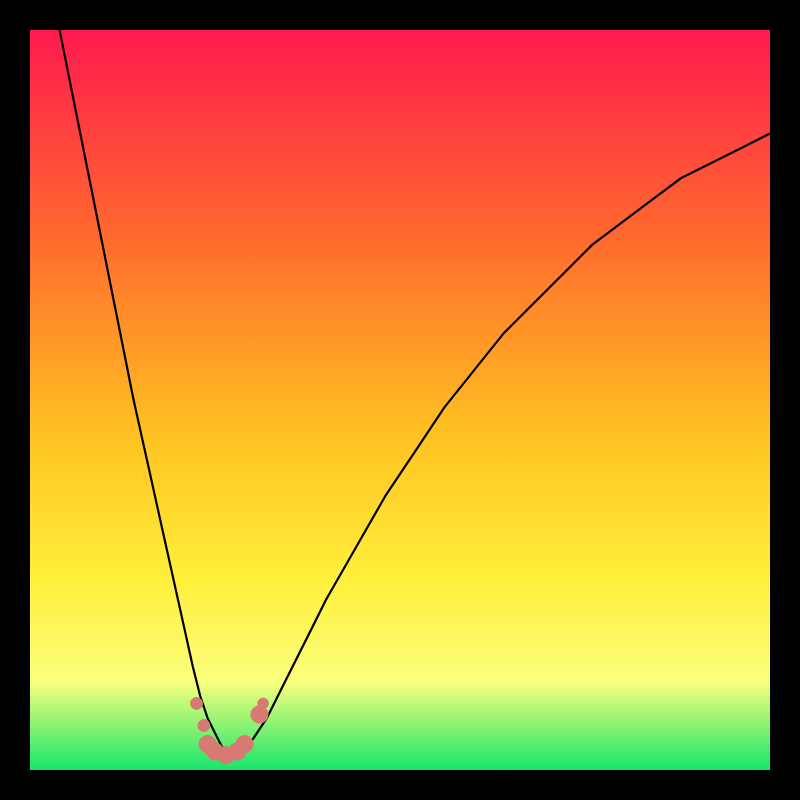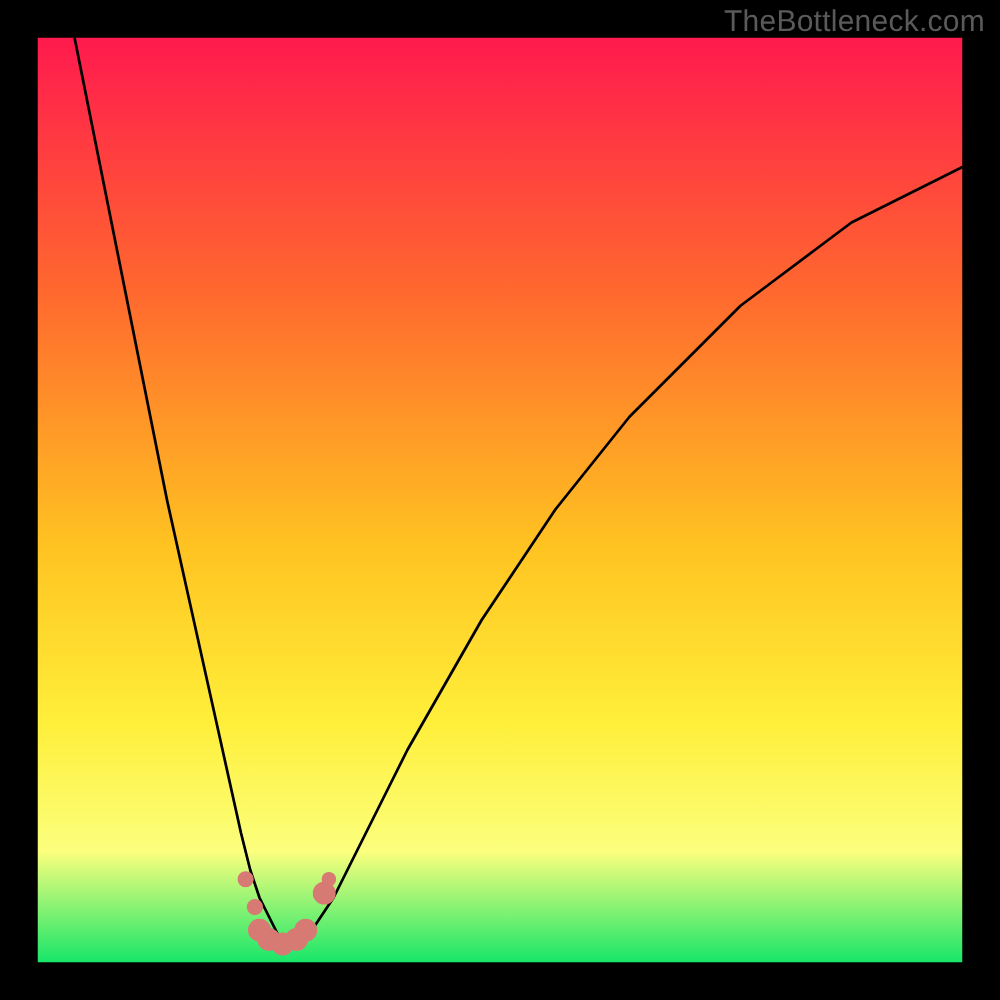--- a/index.html
+++ b/index.html
@@ -43,21 +43,20 @@
   .marker {
     fill: #d87a74;
     stroke: #d87a74;
   }
 </style>
 </head>
 <body>
 
 <div class="stage">
 
-  <div class="watermark">TheBottleneck.com</div>
 
   <svg class="plot" viewBox="0 0 740 740" preserveAspectRatio="none">
     <defs>
       <linearGradient id="bg-grad" x1="0" y1="0" x2="0" y2="1">
         <stop offset="0%" stop-color="#ff1a4e"></stop>
         <stop offset="28%" stop-color="#ff6a2e"></stop>
         <stop offset="55%" stop-color="#ffc321"></stop>
         <stop offset="74%" stop-color="#ffef3a"></stop>
         <stop offset="88%" stop-color="#fbff7d"></stop>
         <stop offset="100%" stop-color="#17e66a"></stop>

